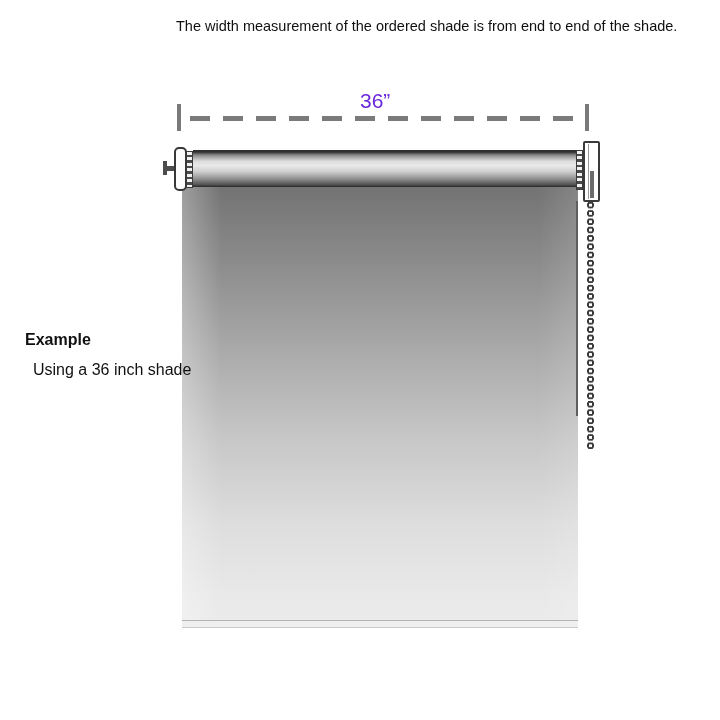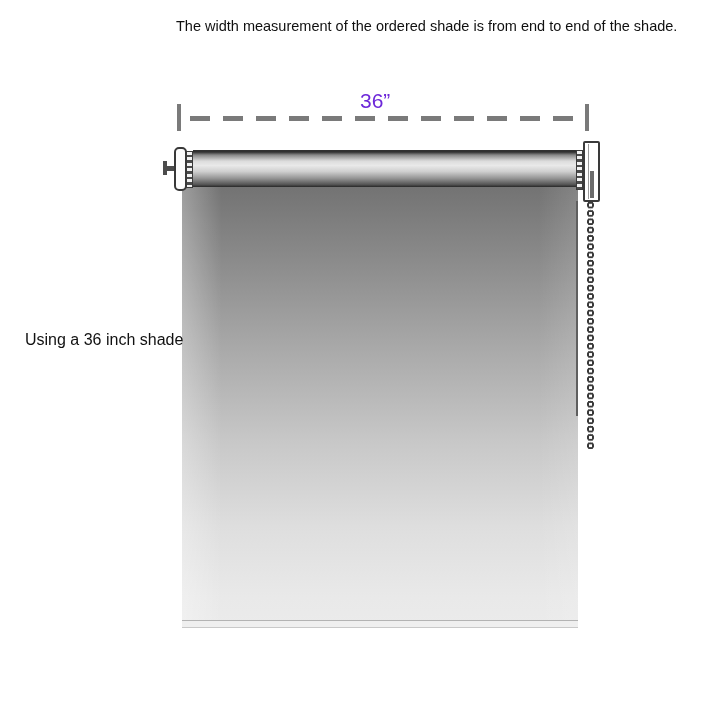--- a/index.html
+++ b/index.html
@@ -130,21 +130,21 @@
     box-sizing: border-box;
   }
   .fabric-edge-shadow {
     position: absolute; left: 576px; top: 201px;
     width: 2px; height: 215px;
     background: #5f5f5f;
   }
   
   .example { position: absolute; left: 25px; top: 329px; }
   .example .title    { font-size: 16px; font-weight: bold; line-height: 22px; margin: 0; }
-  .example .subtitle { font-size: 16px; line-height: 22px; margin: 0; white-space: nowrap; }
+  .example .subtitle { font-size: 16px; line-height: 22px; margin: 8px; white-space: nowrap; }
 </style>
 </head>
 <body>
 
 <div class="stage">
 
   <div class="instructions">
     <p>The width measurement of the ordered shade is from end to end of the shade.</p>
   </div>
 
@@ -164,20 +164,21 @@
   <div class="teeth teeth-left"></div>
   <div class="roller-tube"></div>
   <div class="teeth teeth-right"></div>
   <div class="clutch-housing">
     <div class="clutch-seam"></div>
     <div class="chain-slot"></div>
   </div>
   <div class="bead-chain"></div>
 
   <div class="example">
+    <p class="title">Example</p>
     <p class="subtitle">Using a 36 inch shade</p>
   </div>
 
   <div class="dim-tick tick-bottom-left"></div>
   <div class="dash-line dash-line-bottom"></div>
   <div class="dim-tick tick-bottom-right"></div>
   <div class="dim-label dim-label-bottom">34 7/8”</div>
 
 </div>
 

